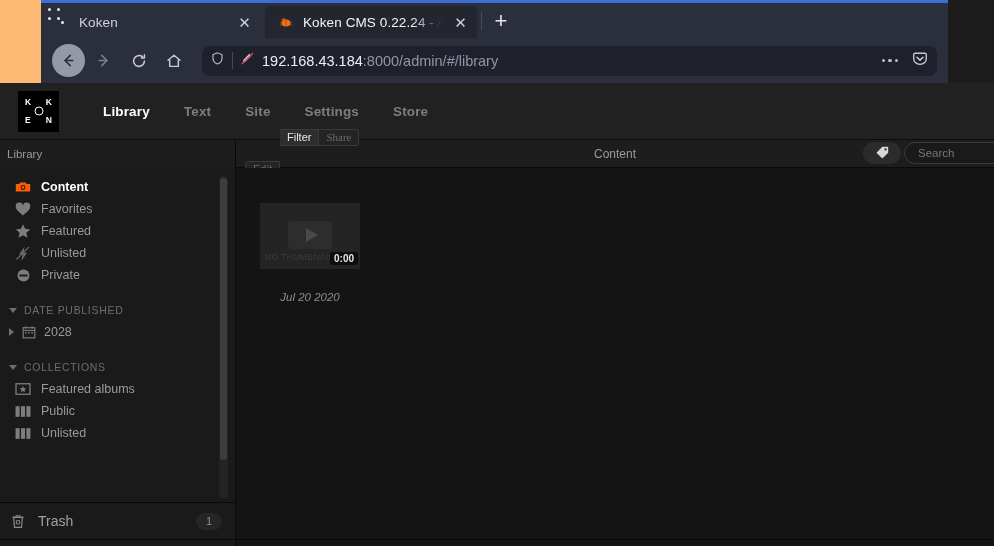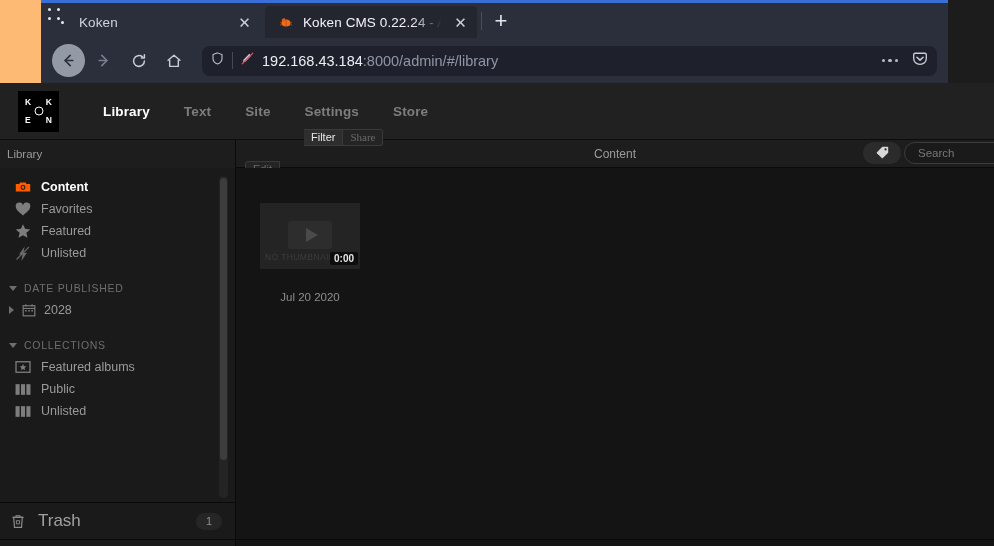--- a/index.html
+++ b/index.html
@@ -118,21 +118,21 @@
   #subbar-right { flex:1 1 auto; height:28px; position:relative; display:flex; align-items:center; }
 
   .btn-group { display:flex; margin-left:9px; }
   .seg-btn {
     height:17px; padding:0 7px; font-size:11px; line-height:15px;
     border:1px solid #3a3a3a; background:#242424; color:#6a6a6a;
   }
   .seg-btn:first-child { border-radius:3px 0 0 3px;margin-top:32px; }
   .seg-btn:last-child { border-radius:0 3px 3px 0;font-family:Liberation Serif, serif; }
   .seg-btn + .seg-btn { border-left:none; }
-  .seg-btn.active { background:#2e2e2e; color:#e8e8e8;margin-left:24px; }
+  .seg-btn.active { background:#2e2e2e; color:#e8e8e8; }
 
   #content-title {
     position:absolute; left:0; right:0; text-align:center; font-size:12px; color:#9b9b9b;
     pointer-events:none;
   }
 
   #search-wrap {
     position:absolute; right:-30px; top:2px; display:flex; align-items:center; gap:3px;
   }
   #tag-btn {
@@ -177,21 +177,21 @@
   }
   #sb-thumb {
     position:absolute; left:1px; top:2px; width:7px; height:282px;
     background:#3d3d3d; border-radius:4px;
   }
 
   #trash-row {
     height:37px; flex:0 0 37px; border-top:1px solid #0a0a0a; background:#1a1a1a;
     display:flex; align-items:center; padding:0 13px 0 10px; gap:12px;
   }
-  #trash-label { flex:1 1 auto; font-size:17px; color:#a0a0a0; }
+  #trash-label { flex:1 1 auto; font-size:14px; color:#a0a0a0; }
   #trash-badge {
     min-width:26px; height:17px; border-radius:9px; background:#262626;
     font-size:11px; color:#8e8e8e; display:flex; align-items:center; justify-content:center;
     padding:0 7px;
   }
 
   #main { flex:1 1 auto; background:#141414; position:relative; padding:35px 0 0 24px; }
 
   .asset { width:100px; }
   .thumb {
@@ -208,21 +208,21 @@
   }
   .no-thumb {
     font-size:8.5px; color:#3c3c3c; letter-spacing:.4px; white-space:nowrap;
     position:absolute; left:5px; bottom:7px;
   }
   .duration {
     position:absolute; right:2px; bottom:4px; background:#0d0d0d; color:#e6e6e6;
     font-size:10px; padding:1px 4px; border-radius:2px; font-weight:bold;
   }
   .asset-caption {
-    margin-top:22px; text-align:center; font-size:11.5px; color:#8d8d8d;
+    margin-top:22px; text-align:center; font-size:11.5px; color:#8d8d8d;font-style:italic;
   }
 
   
   #bottom-strip { height:33px; width:994px; background:#141414; display:flex; }
   #bs-left { width:236px; flex:0 0 236px; background:#1a1a1a; border-right:1px solid #0a0a0a; border-top:1px solid #0a0a0a; position:relative; }
   #bs-right { flex:1 1 auto; background:#141414; border-top:1px solid #0a0a0a; position:relative; }
 </style>
 </head>
 <body>
 
@@ -396,20 +396,29 @@
         <div class="side-row">
           <span class="side-icon">
             <svg width="16" height="16" viewBox="0 0 20 20">
                 <path d="M12 2 L5 12 H9.4 L8 20 L15 9.6 H10.6 Z" fill="#6a6a6a"></path>
                 <path d="M2.5 17.5 L17 3" stroke="#6a6a6a" stroke-width="1.5" stroke-linecap="round"></path>
               </svg>
           </span>
           <span>Unlisted</span>
         </div>
 
+        <div class="side-row">
+          <span class="side-icon">
+            <svg width="15" height="15" viewBox="0 0 20 20">
+                <circle cx="10" cy="10" r="8" fill="#7d7d7d"></circle>
+                <rect x="4.6" y="8.7" width="10.8" height="2.6" fill="#1a1a1a"></rect>
+              </svg>
+          </span>
+          <span>Private</span>
+        </div>
 
         <div class="side-section">
           <span class="caret down"></span>
           <span>DATE PUBLISHED</span>
         </div>
 
         <div class="side-row indent">
           <span class="caret right"></span>
           <span class="side-icon">
             <svg width="14" height="14" viewBox="0 0 18 18">

